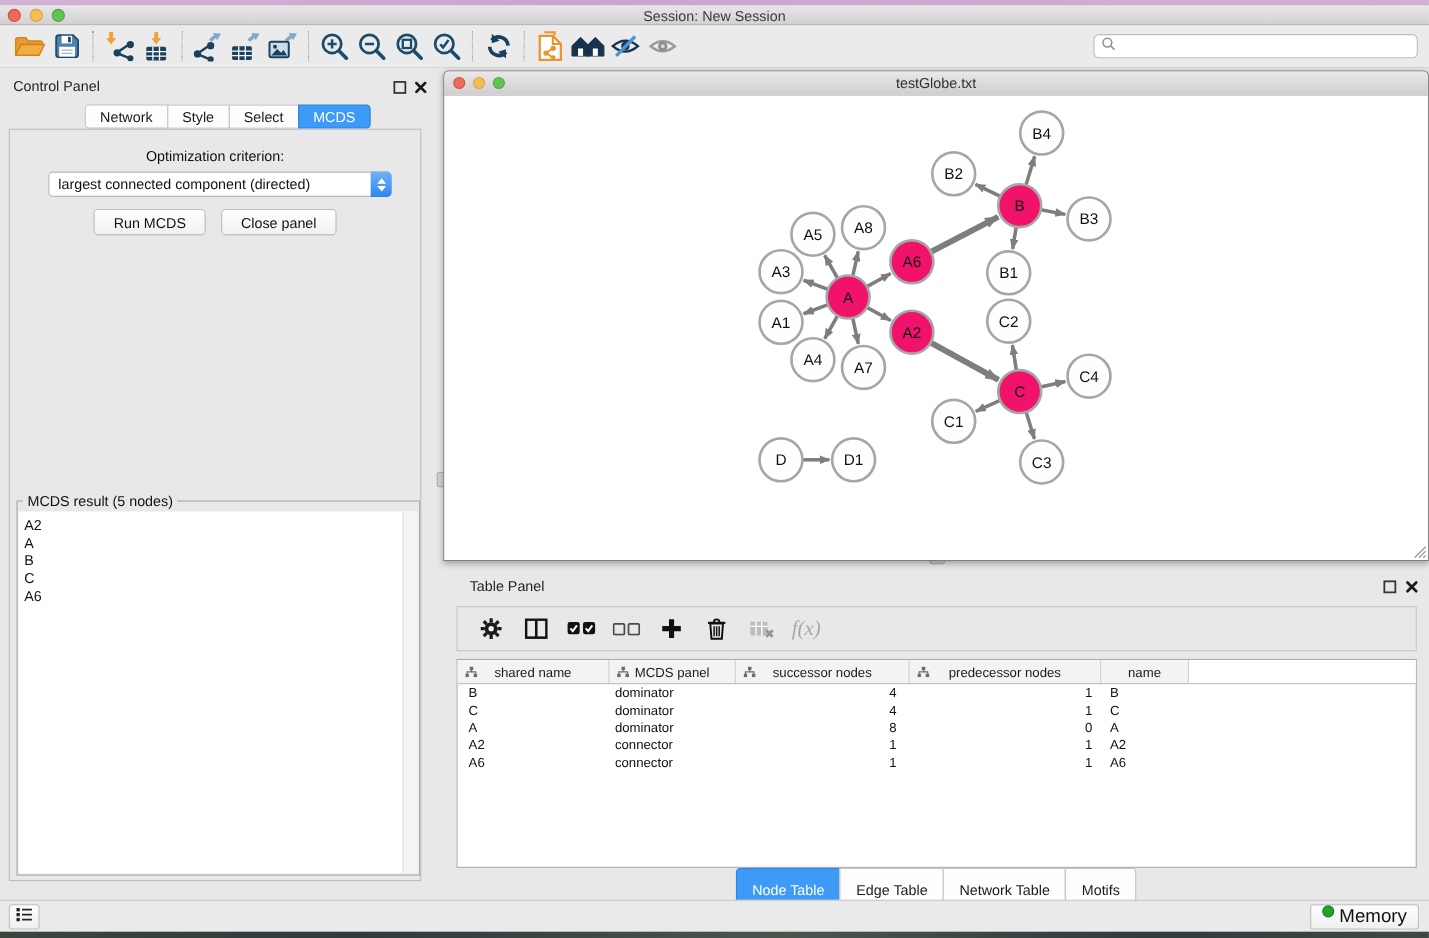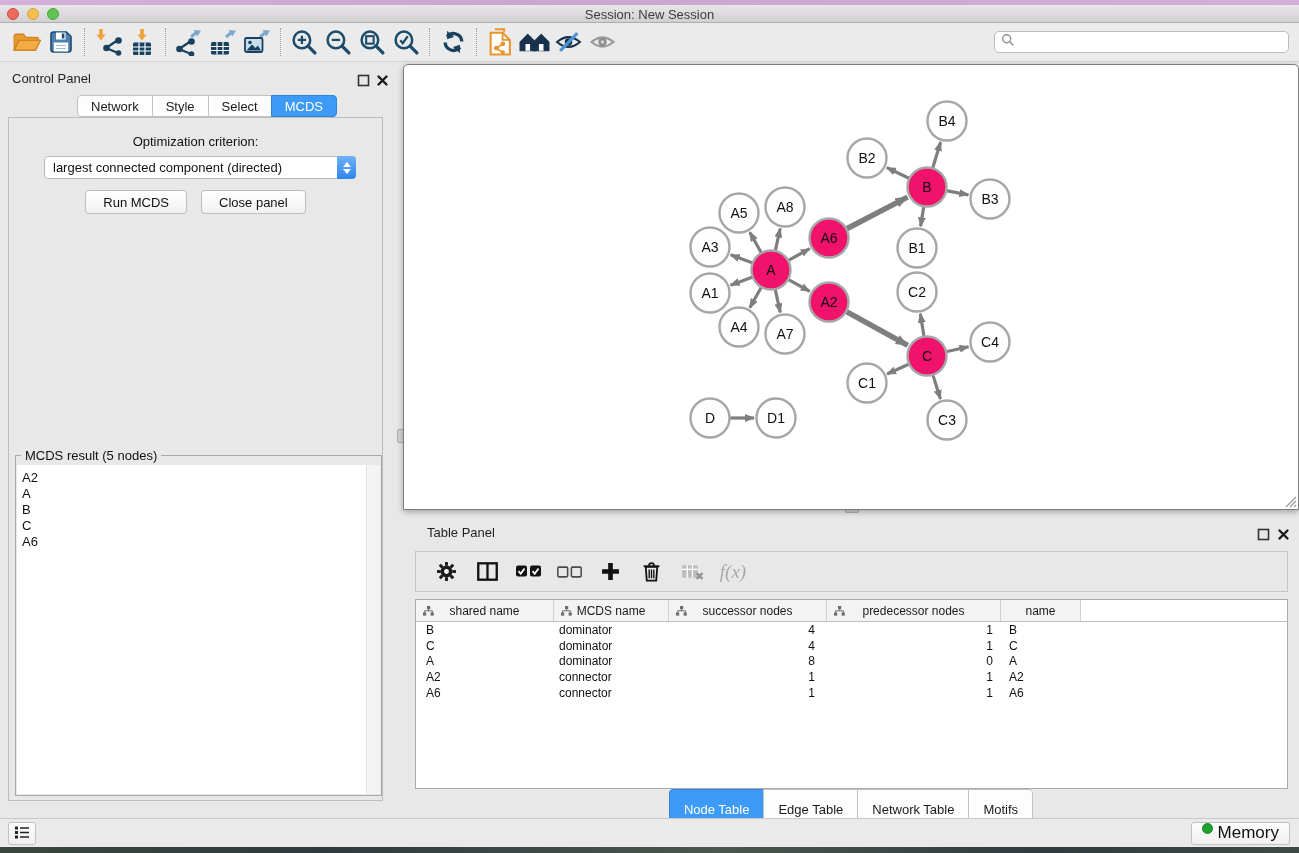--- a/index.html
+++ b/index.html
@@ -351,20 +351,26 @@
           </div>
         <div id="result-scroll"></div>
       </div>
     </div>
   </div>
 
   <div class="divider-v-handle"></div>
   <div class="divider-h-handle"></div>
 
   <div id="net-window">
+    <div id="net-titlebar">
+      <span class="traffic t-red"></span>
+      <span class="traffic t-yellow"></span>
+      <span class="traffic t-green"></span>
+      <div id="net-title">testGlobe.txt</div>
+    </div>
     <div id="net-canvas">
       <svg id="graph-svg" width="894" height="421" viewBox="0 0 894 421">
           <defs>
  <marker id="arr" markerWidth="10" markerHeight="8" refX="9" refY="4" orient="auto" markerUnits="userSpaceOnUse">
               <path d="M0,0 L10,4 L0,8 Z" fill="#7E7E7E"></path>
             </marker>
  <marker id="arrBig" markerWidth="13" markerHeight="10" refX="12" refY="5" orient="auto" markerUnits="userSpaceOnUse">
               <path d="M0,0 L13,5 L0,10 Z" fill="#7E7E7E"></path>
             </marker>
 </defs>
@@ -573,21 +579,21 @@
         </div>
         <div class="th-cell" style="width: 115px;">
           <svg class="tree-ic" width="11" height="10" viewBox="0 0 11 10">
             <g fill="#6B6B6B">
               <rect x="4" y="0" width="3.2" height="3.2"></rect>
               <rect x="0" y="6.4" width="3.2" height="3.2"></rect>
               <rect x="7.6" y="6.4" width="3.2" height="3.2"></rect>
             </g>
             <path d="M5.6 3.2 v1.6 M1.6 6.4 v-1.6 h7.8 v1.6" fill="none" stroke="#6B6B6B" stroke-width="1"></path>
           </svg>
-          <span>MCDS name</span>
+          <span>MCDS panel</span>
         </div>
         <div class="th-cell" style="width: 158px; text-align: right;">
           <svg class="tree-ic" width="11" height="10" viewBox="0 0 11 10">
             <g fill="#6B6B6B">
               <rect x="4" y="0" width="3.2" height="3.2"></rect>
               <rect x="0" y="6.4" width="3.2" height="3.2"></rect>
               <rect x="7.6" y="6.4" width="3.2" height="3.2"></rect>
             </g>
             <path d="M5.6 3.2 v1.6 M1.6 6.4 v-1.6 h7.8 v1.6" fill="none" stroke="#6B6B6B" stroke-width="1"></path>
           </svg>

